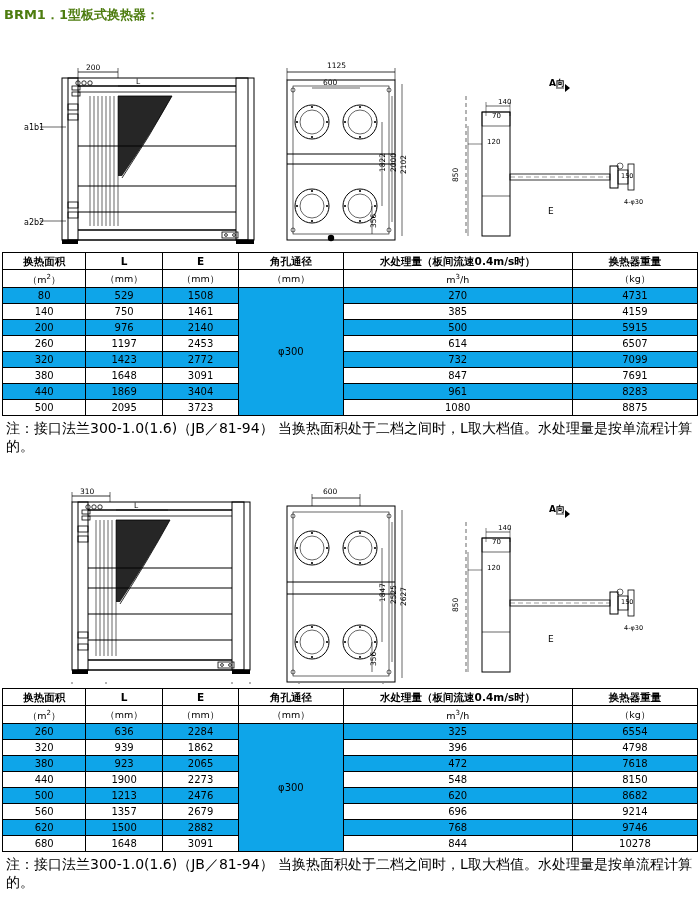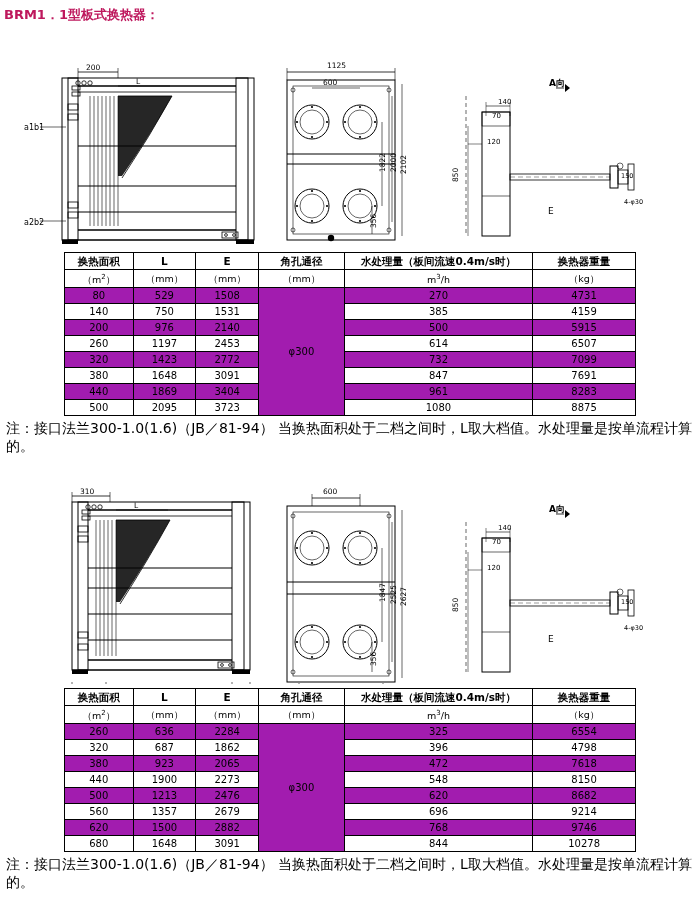--- a/index.html
+++ b/index.html
@@ -6,35 +6,35 @@
   body{
     width:700px;height:922px;
     background:#ffffff;
     font-family:"DejaVu Sans","Liberation Sans",sans-serif;
     color:#000;
     position:relative;
     overflow:hidden;
   }
   .section{position:relative;}
   .sec-title{
-    font-size:13px;font-weight:bold;color:#be185d;
+    font-size:13px;font-weight:bold;color:#4d7c0f;
     padding:6px 0 2px 4px;
     letter-spacing:0px;
   }
   
   .draw{
     position:relative;
     width:700px;height:222px;
     background:#fff;
   }
   .draw svg{display:block;}
   
   table.spec{
     border-collapse:collapse;
-    width:572px;
+    width:696px;
     margin:4px auto 0 auto;
     font-size:10px;
   }
   table.spec th,table.spec td{
     border:1px solid #000;
     text-align:center;
     padding:0;
     height:15px;
     line-height:15px;
     font-weight:normal;
@@ -44,21 +44,21 @@
     font-size:10.5px;
     background:#fff;
     height:16px;line-height:16px;
   }
   table.spec thead th.unit{
     font-weight:normal;
     font-size:9.5px;
     height:15px;line-height:15px;
     border-top:none;
   }
-  table.spec tbody tr.alt td{background:#a21caf;}
+  table.spec tbody tr.alt td{background:#0ea5e9;}
   .note{
     font-size:14px;
     padding:4px 0 0 6px;
     letter-spacing:0px;
   }
   .sub{font-size:7px;vertical-align:super;}
   
   text{font-family:"DejaVu Sans","Liberation Sans",sans-serif;}
 </style>
 </head>
@@ -275,21 +275,21 @@
         <td>80</td>
         <td>529</td>
         <td>1508</td>
         <td rowspan="8">φ300</td>
         <td>270</td>
         <td>4731</td>
       </tr>
       <tr>
         <td>140</td>
         <td>750</td>
-        <td>1531</td>
+        <td>1461</td>
         <td>385</td>
         <td>4159</td>
       </tr>
       <tr class="alt">
         <td>200</td>
         <td>976</td>
         <td>2140</td>
         <td>500</td>
         <td>5915</td>
       </tr>
@@ -513,21 +513,21 @@
       <tr class="alt">
         <td>260</td>
         <td>636</td>
         <td>2284</td>
         <td rowspan="8">φ300</td>
         <td>325</td>
         <td>6554</td>
       </tr>
       <tr>
         <td>320</td>
-        <td>687</td>
+        <td>939</td>
         <td>1862</td>
         <td>396</td>
         <td>4798</td>
       </tr>
       <tr class="alt">
         <td>380</td>
         <td>923</td>
         <td>2065</td>
         <td>472</td>
         <td>7618</td>

